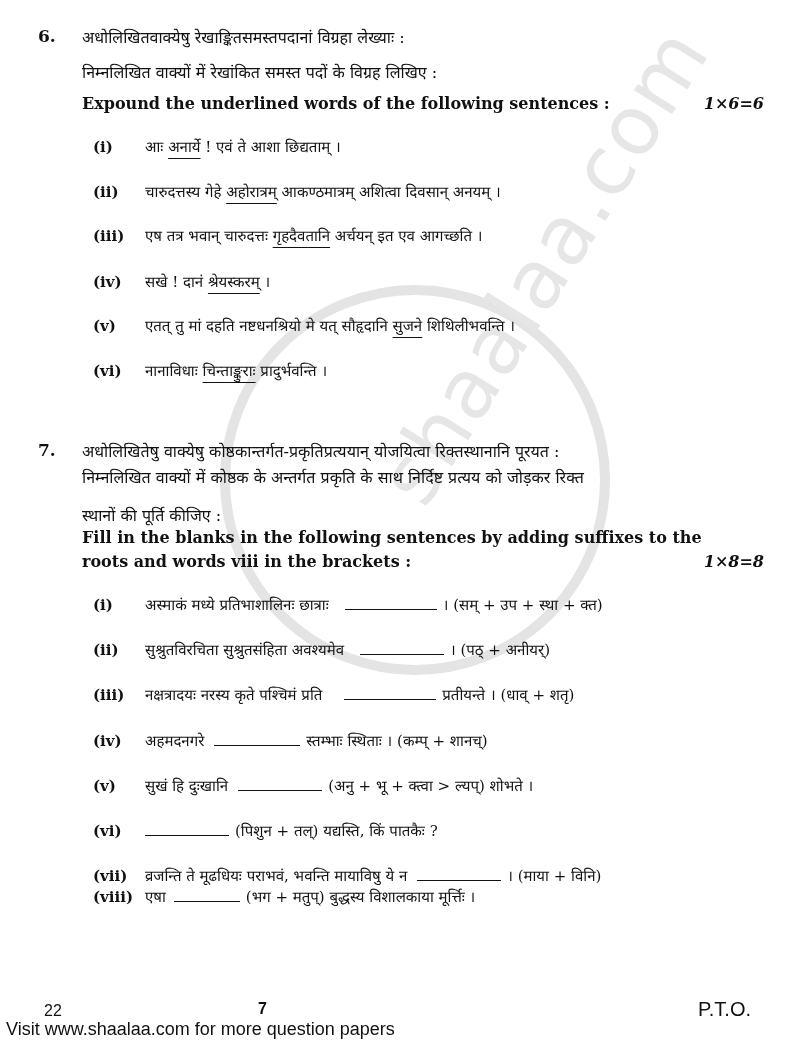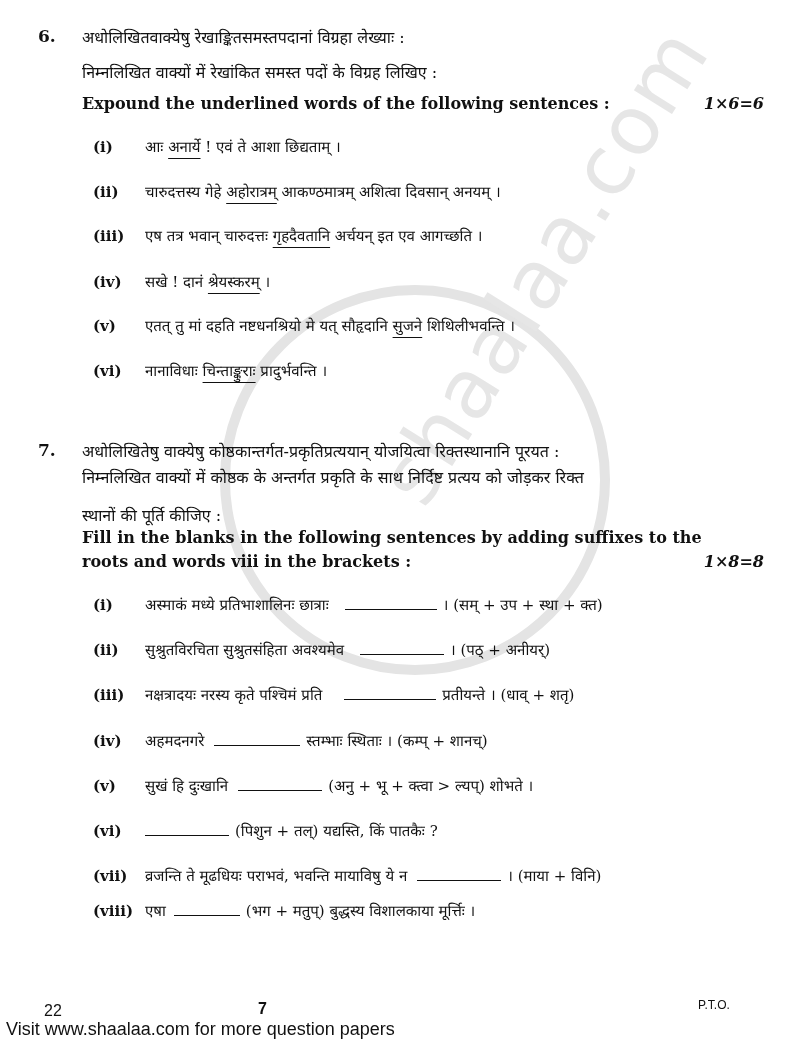--- a/index.html
+++ b/index.html
@@ -84,21 +84,21 @@
   </div>
   <div class="item" style="top:335px;">
     <span class="lbl">(v)</span><span>सुखं हि दुःखानि</span><span class="blank" style="width:84px;margin-left:10px;"></span><span>(अनु + भू + क्त्वा &gt; ल्यप्) शोभते ।</span>
   </div>
   <div class="item" style="top:380px;">
     <span class="lbl">(vi)</span><span></span><span class="blank" style="width:84px;margin-left:0;"></span><span>(पिशुन + तल्) यद्यस्ति, किं पातकैः ?</span>
   </div>
   <div class="item" style="top:425px;">
     <span class="lbl">(vii)</span><span>व्रजन्ति ते मूढधियः पराभवं, भवन्ति मायाविषु ये न</span><span class="blank" style="width:84px;margin-left:10px;"></span><span>। (माया + विनि)</span>
   </div>
-  <div class="item" style="top:460px;">
+  <div class="item" style="top:446px;">
     <span class="lbl">(viii)</span><span>एषा</span><span class="blank" style="width:66px;margin-left:8px;"></span><span>(भग + मतुप्) बुद्धस्य विशालकाया मूर्त्तिः ।</span>
   </div>
 </div>
 
 <div class="footer" style="left:44px;top:1002px;font-size:16px;">22</div>
 <div class="footer" style="left:258px;top:1000px;font-size:16px;font-weight:bold;">7</div>
-<div class="footer" style="left:698px;top:998px;font-size:12px;">P.T.O.</div>
+<div class="footer" style="left:698px;top:998px;font-size:20px;">P.T.O.</div>
 <div class="footer" style="left:6px;top:1019px;font-size:18px;">Visit www.shaalaa.com for more question papers</div>
 
 </body></html>

